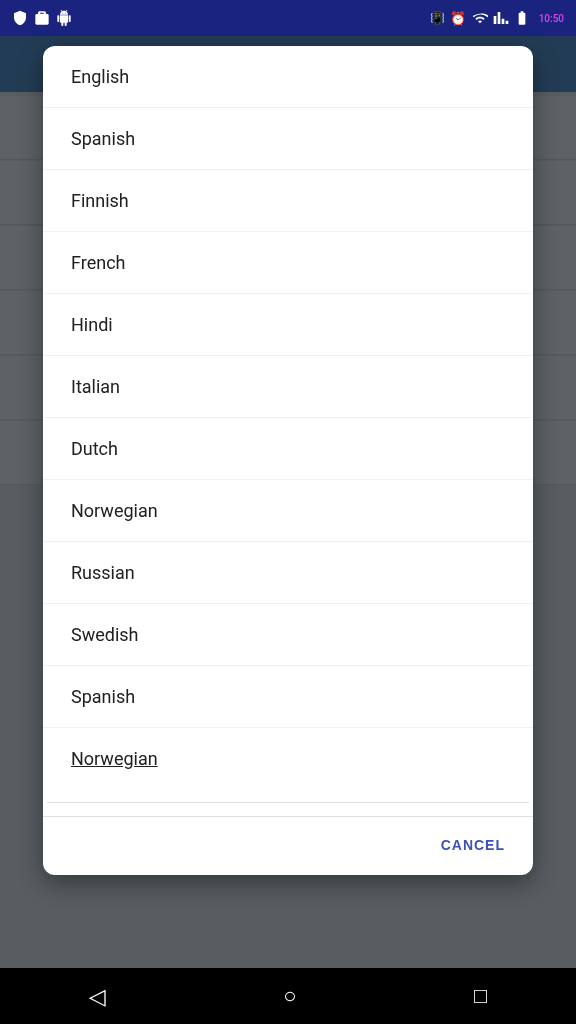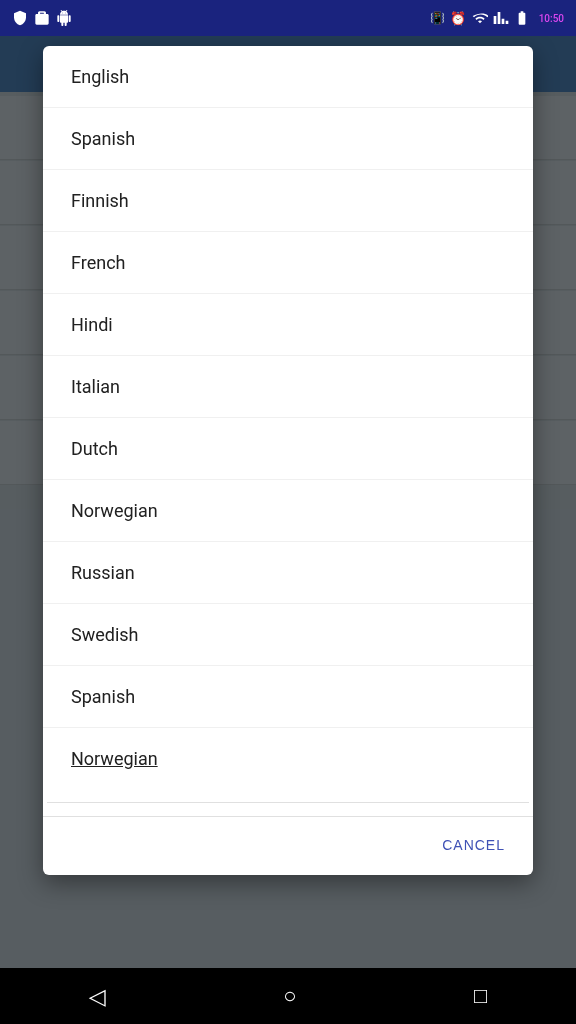--- a/index.html
+++ b/index.html
@@ -83,21 +83,21 @@
       display: flex;
       align-items: flex-start;
       justify-content: center;
       padding-top: 10px;
       z-index: 50;
     }
 
     .dialog {
       background: white;
       width: 490px;
-      border-radius: 6px;
+      border-radius: 12px;
       overflow: hidden;
       box-shadow: 0 8px 24px rgba(0,0,0,0.4);
       display: flex;
       flex-direction: column;
       gap: 13px;
     }
 
     .dialog-list {
       flex: 1;
       overflow-y: auto;
@@ -126,21 +126,21 @@
     .dialog-actions {
       padding: 12px 24px 14px;
       display: flex;
       justify-content: flex-end;
       border-top: 1px solid #e0e0e0;
     }
 
     .cancel-button {
       color: #3f51b5;
       font-size: 14px;
-      font-weight: 400;
+      font-weight: 700;
       letter-spacing: 1px;
       text-transform: uppercase;
       background: none;
       border: none;
       cursor: pointer;
       padding: 8px 4px;
     }
 
     
     .nav-bar {

